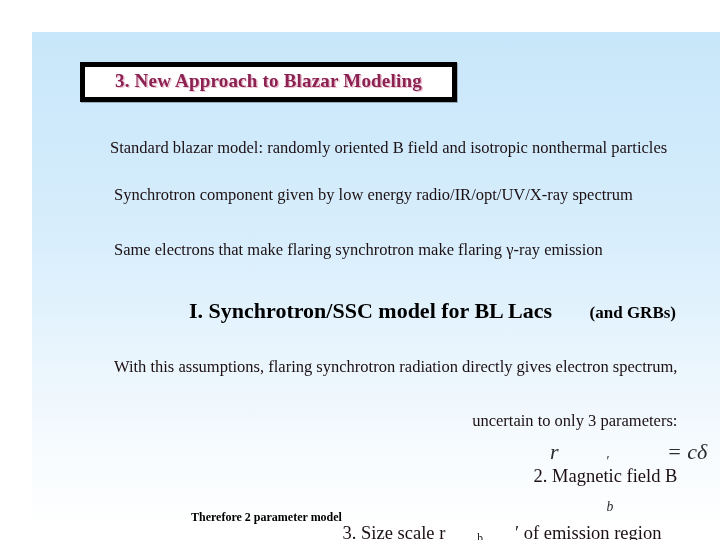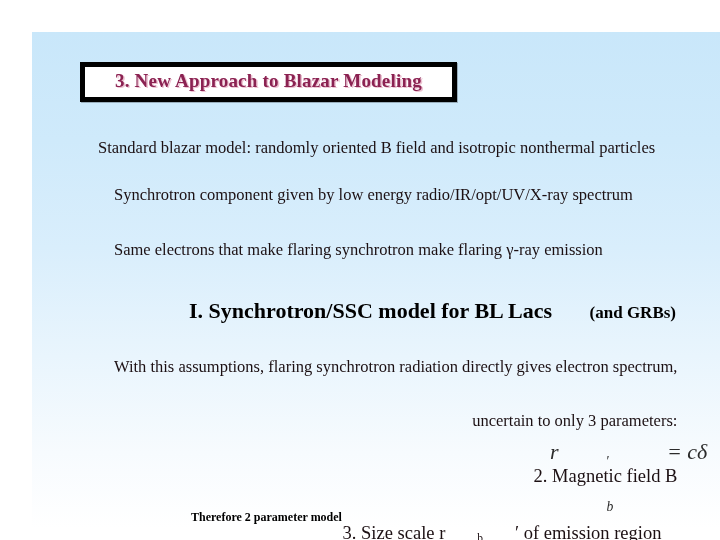--- a/index.html
+++ b/index.html
@@ -34,21 +34,21 @@
     text-shadow: 1.4px 1.4px 0 #edc3d2;
     white-space: nowrap;
   }
 
   .body-text {
     color: #1c1013;
     font-size: 16.5px;
     line-height: 23px;
     white-space: nowrap;
   }
-  .para1 { position: absolute; left: 50px; top: 88px; }
+  .para1 { position: absolute; left: 62px; top: 88px; }
   .para2 { position: absolute; left: 50px; top: 119px; }
   .indent1 { padding-left: 40px; }
   .indent2 { padding-left: 50px; }
 
   .heading {
     position: absolute;
     left: 85px;
     top: 250px;
     color: #000000;
     font-weight: bold;

